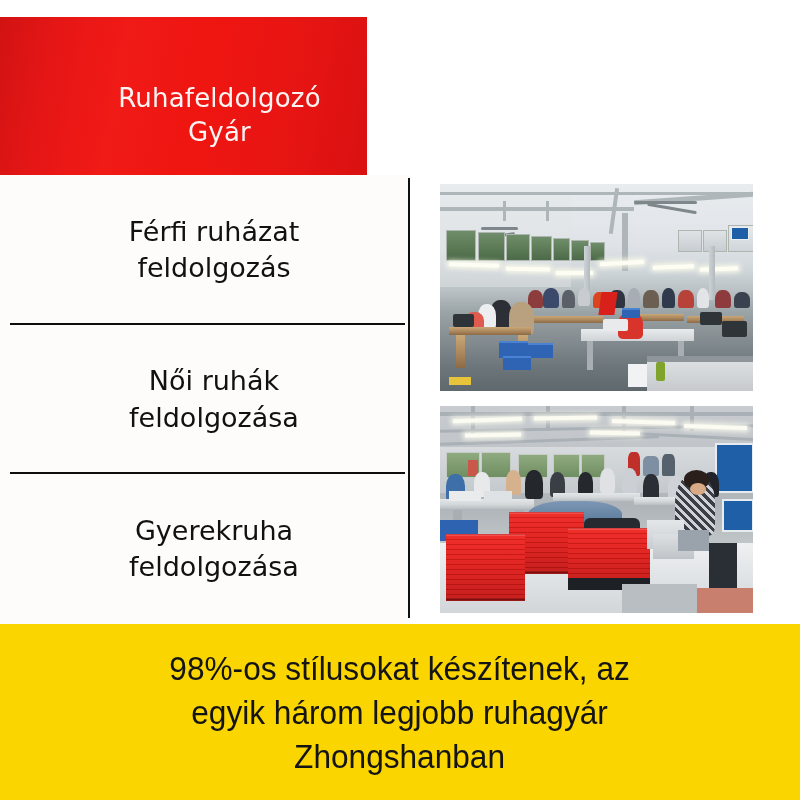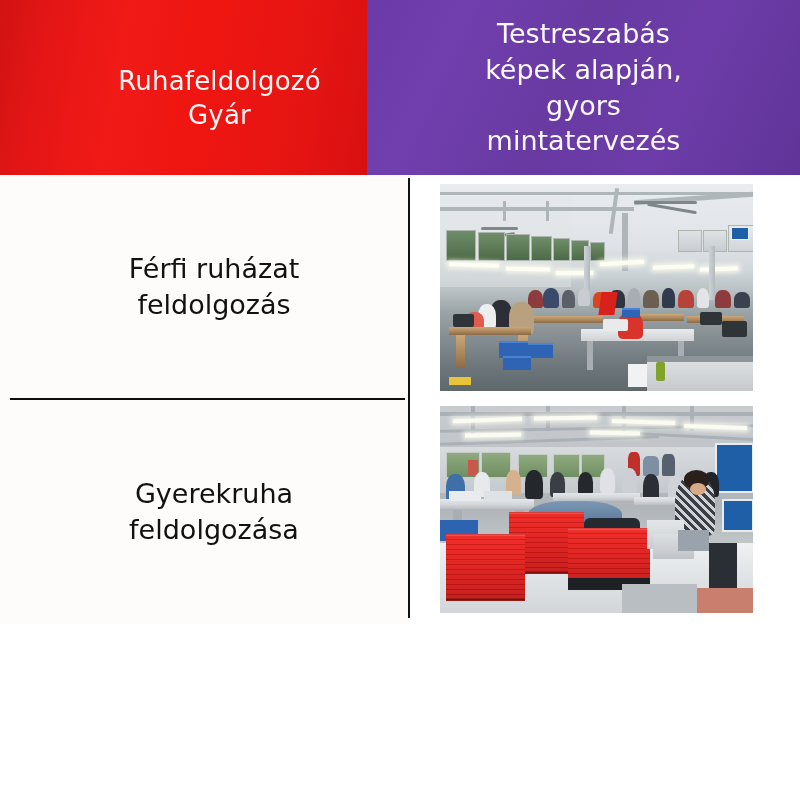--- a/index.html
+++ b/index.html
@@ -35,20 +35,21 @@
     width: 367px;
     height: 196px;
     background:
       linear-gradient(100deg, #d21212 0%, #e51616 14%, #f01a16 32%, #ef1511 55%, #e61513 78%, #d81010 100%);
     display: flex;
     align-items: center;
     justify-content: center;
     box-sizing: border-box;
     padding: 0 8px 0 80px;
     position: relative;
+    margin-top: 17px;
   }
   .header-red::after {
     content: "";
     position: absolute;
     left: 0; right: 0; bottom: 0;
     height: 10px;
     background: linear-gradient(180deg, rgba(160,10,10,0) 0%, rgba(150,8,8,0.45) 100%);
     pointer-events: none;
   }
   .header-red-text {
@@ -294,38 +295,37 @@
 </head>
 <body>
 
 <div id="poster">
 
   <div class="header">
     <div class="header-red">
       <div class="header-red-text">Ruhafeldolgozó
 Gyár</div>
     </div>
-    <div class="header-purple">
-      <div class="header-purple-text">Testreszabás
-képek alapján,
-gyors
-mintatervezés</div>
-    </div>
   </div>
 
   <div class="body-area"></div>
 
   <div class="list-col">
 
     <div class="list-item">
       <div class="list-item-label">Férfi ruházat
 feldolgozás</div>
       <div class="h-rule"></div>
     </div>
 
+    <div class="list-item">
+      <div class="list-item-label">Női ruhák
+feldolgozása</div>
+      <div class="h-rule"></div>
+    </div>
 
     <div class="list-item">
       <div class="list-item-label">Gyerekruha
 feldolgozása</div>
     </div>
 
   </div>
 
   <div class="v-divider"></div>
 
@@ -501,14 +501,19 @@
       <div style="position:absolute;left:68%;top:62%;width:13%;height:12%;background:linear-gradient(180deg,#dde0e3,#bfc4c8);"></div>
       <div style="position:absolute;left:76%;top:60%;width:10%;height:10%;background:#9aa2ab;"></div>
 
       <div style="position:absolute;left:86%;top:66%;width:9%;height:22%;background:#2a2f35;"></div>
       <div style="position:absolute;left:82%;top:88%;width:18%;height:12%;background:#c97f6e;"></div>
       <div style="position:absolute;left:58%;top:86%;width:24%;height:14%;background:#b9bec2;"></div>
     </div>
 
   </div>
 
+  <div class="footer">
+    <div class="footer-text">98%-os stílusokat készítenek, az
+egyik három legjobb ruhagyár
+Zhongshanban</div>
+  </div>
 
 </div>
 
 </body></html>

